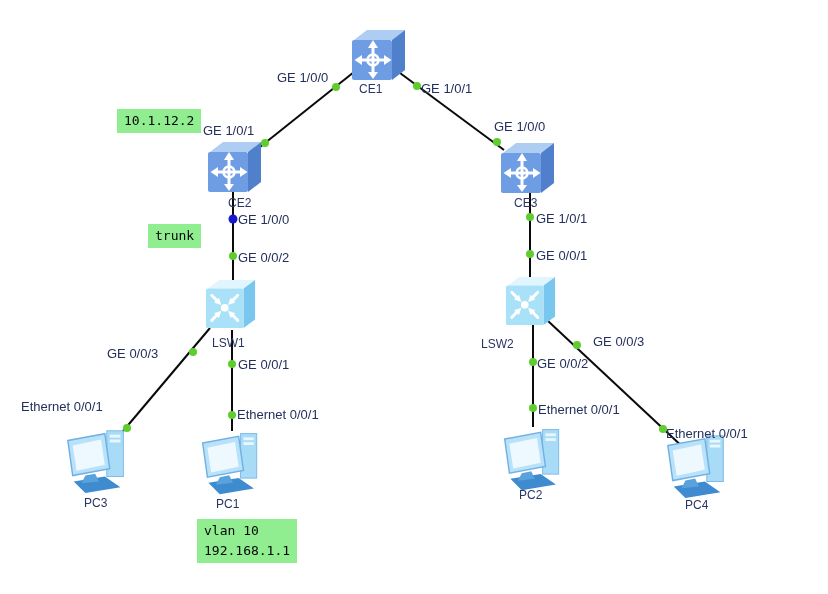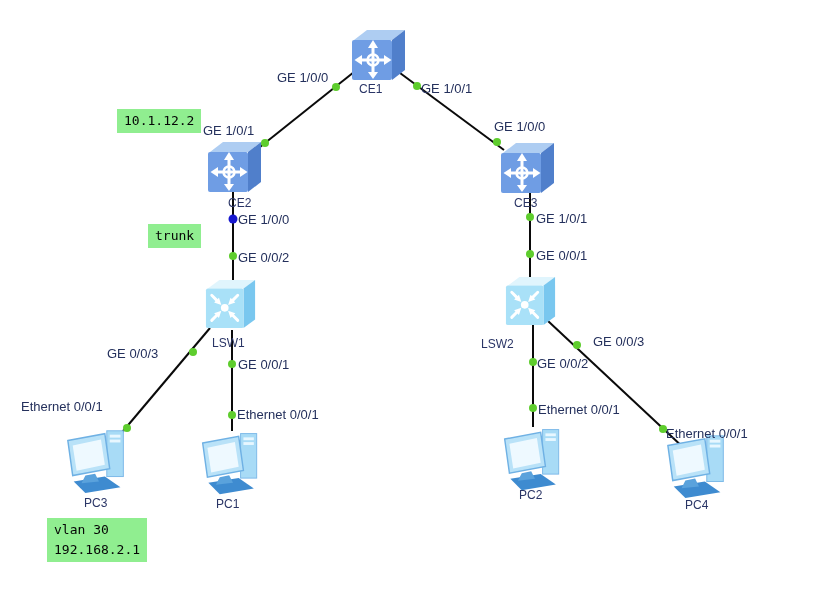--- a/index.html
+++ b/index.html
@@ -186,18 +186,18 @@
   <div class="port-label" style="left:237px;top:407px">Ethernet 0/0/1</div>
   <div class="port-label" style="left:538px;top:402px">Ethernet 0/0/1</div>
   <div class="port-label" style="left:666px;top:426px">Ethernet 0/0/1</div>
 
   <div class="note" style="left:117px;top:109px">
     <span>10.1.12.2</span>
   </div>
   <div class="note" style="left:148px;top:224px">
     <span>trunk</span>
   </div>
-  <div class="note" style="left:47px;top:518px">
-    <span>vlan 30</span>
-    <span>192.168.2.1</span>
+  <div class="note" style="left:197px;top:519px">
+    <span>vlan 10</span>
+    <span>192.168.1.1</span>
   </div>
 
 </div>
 
 </body></html>

